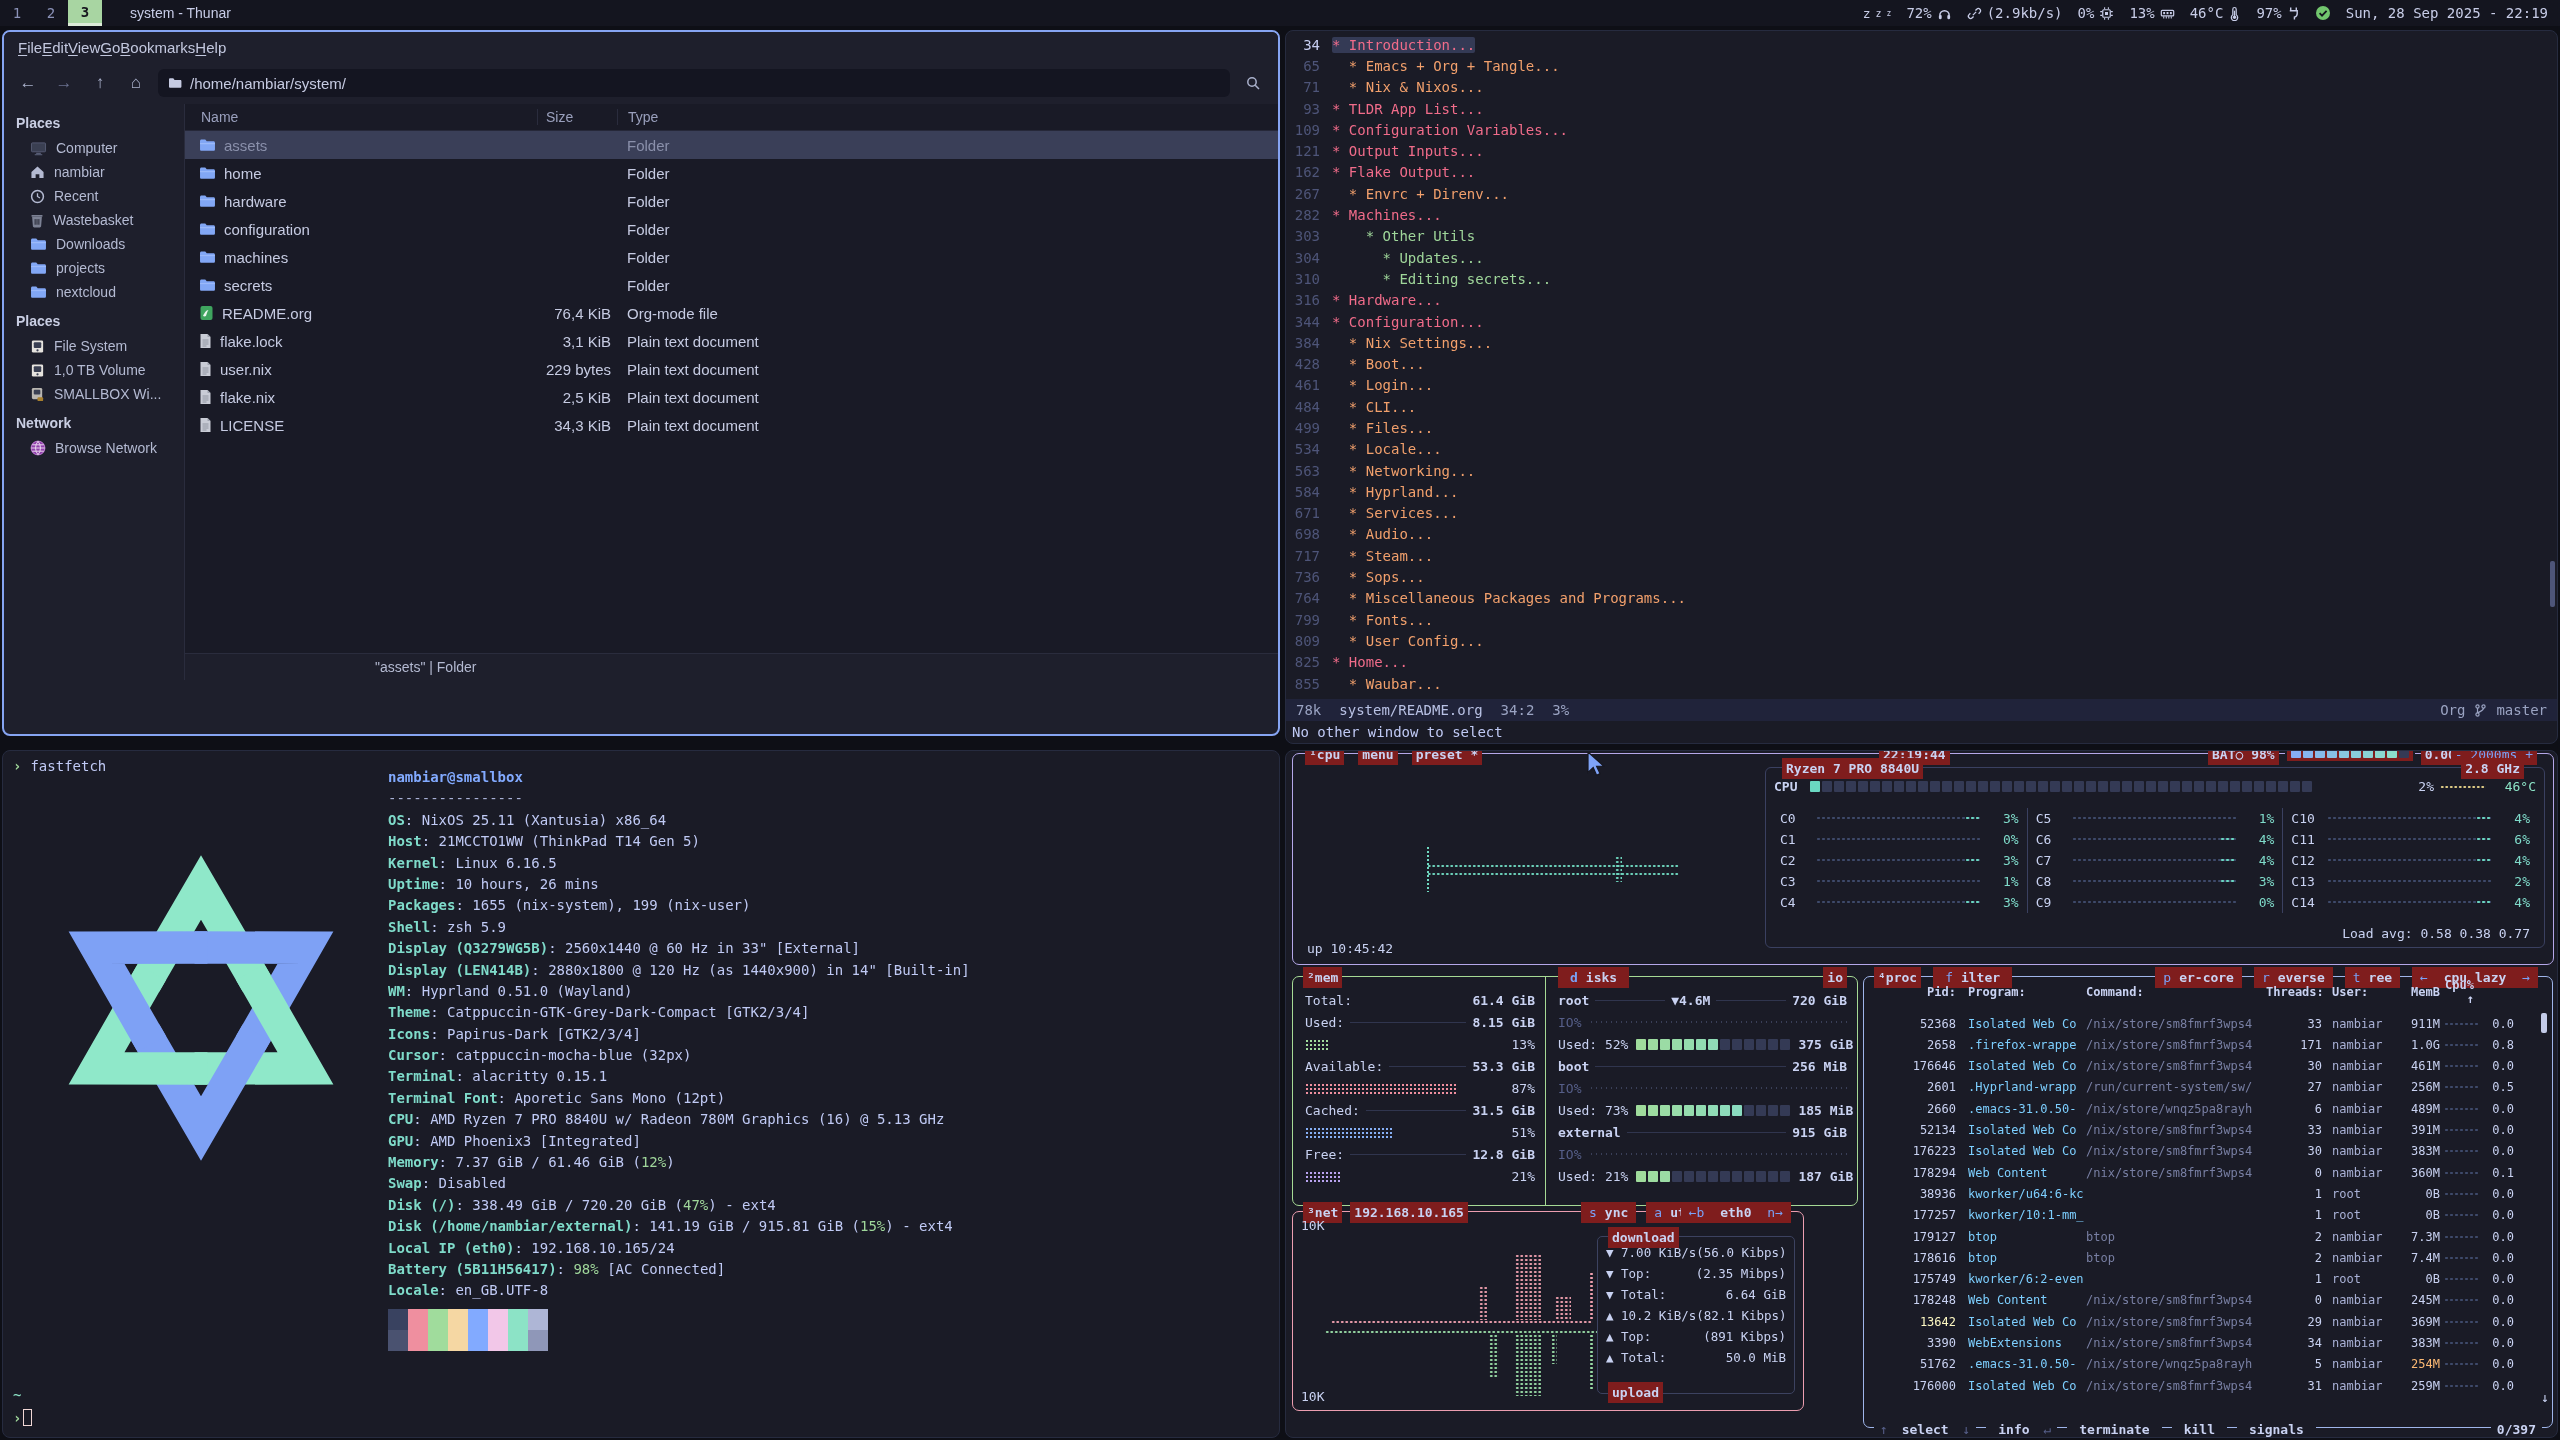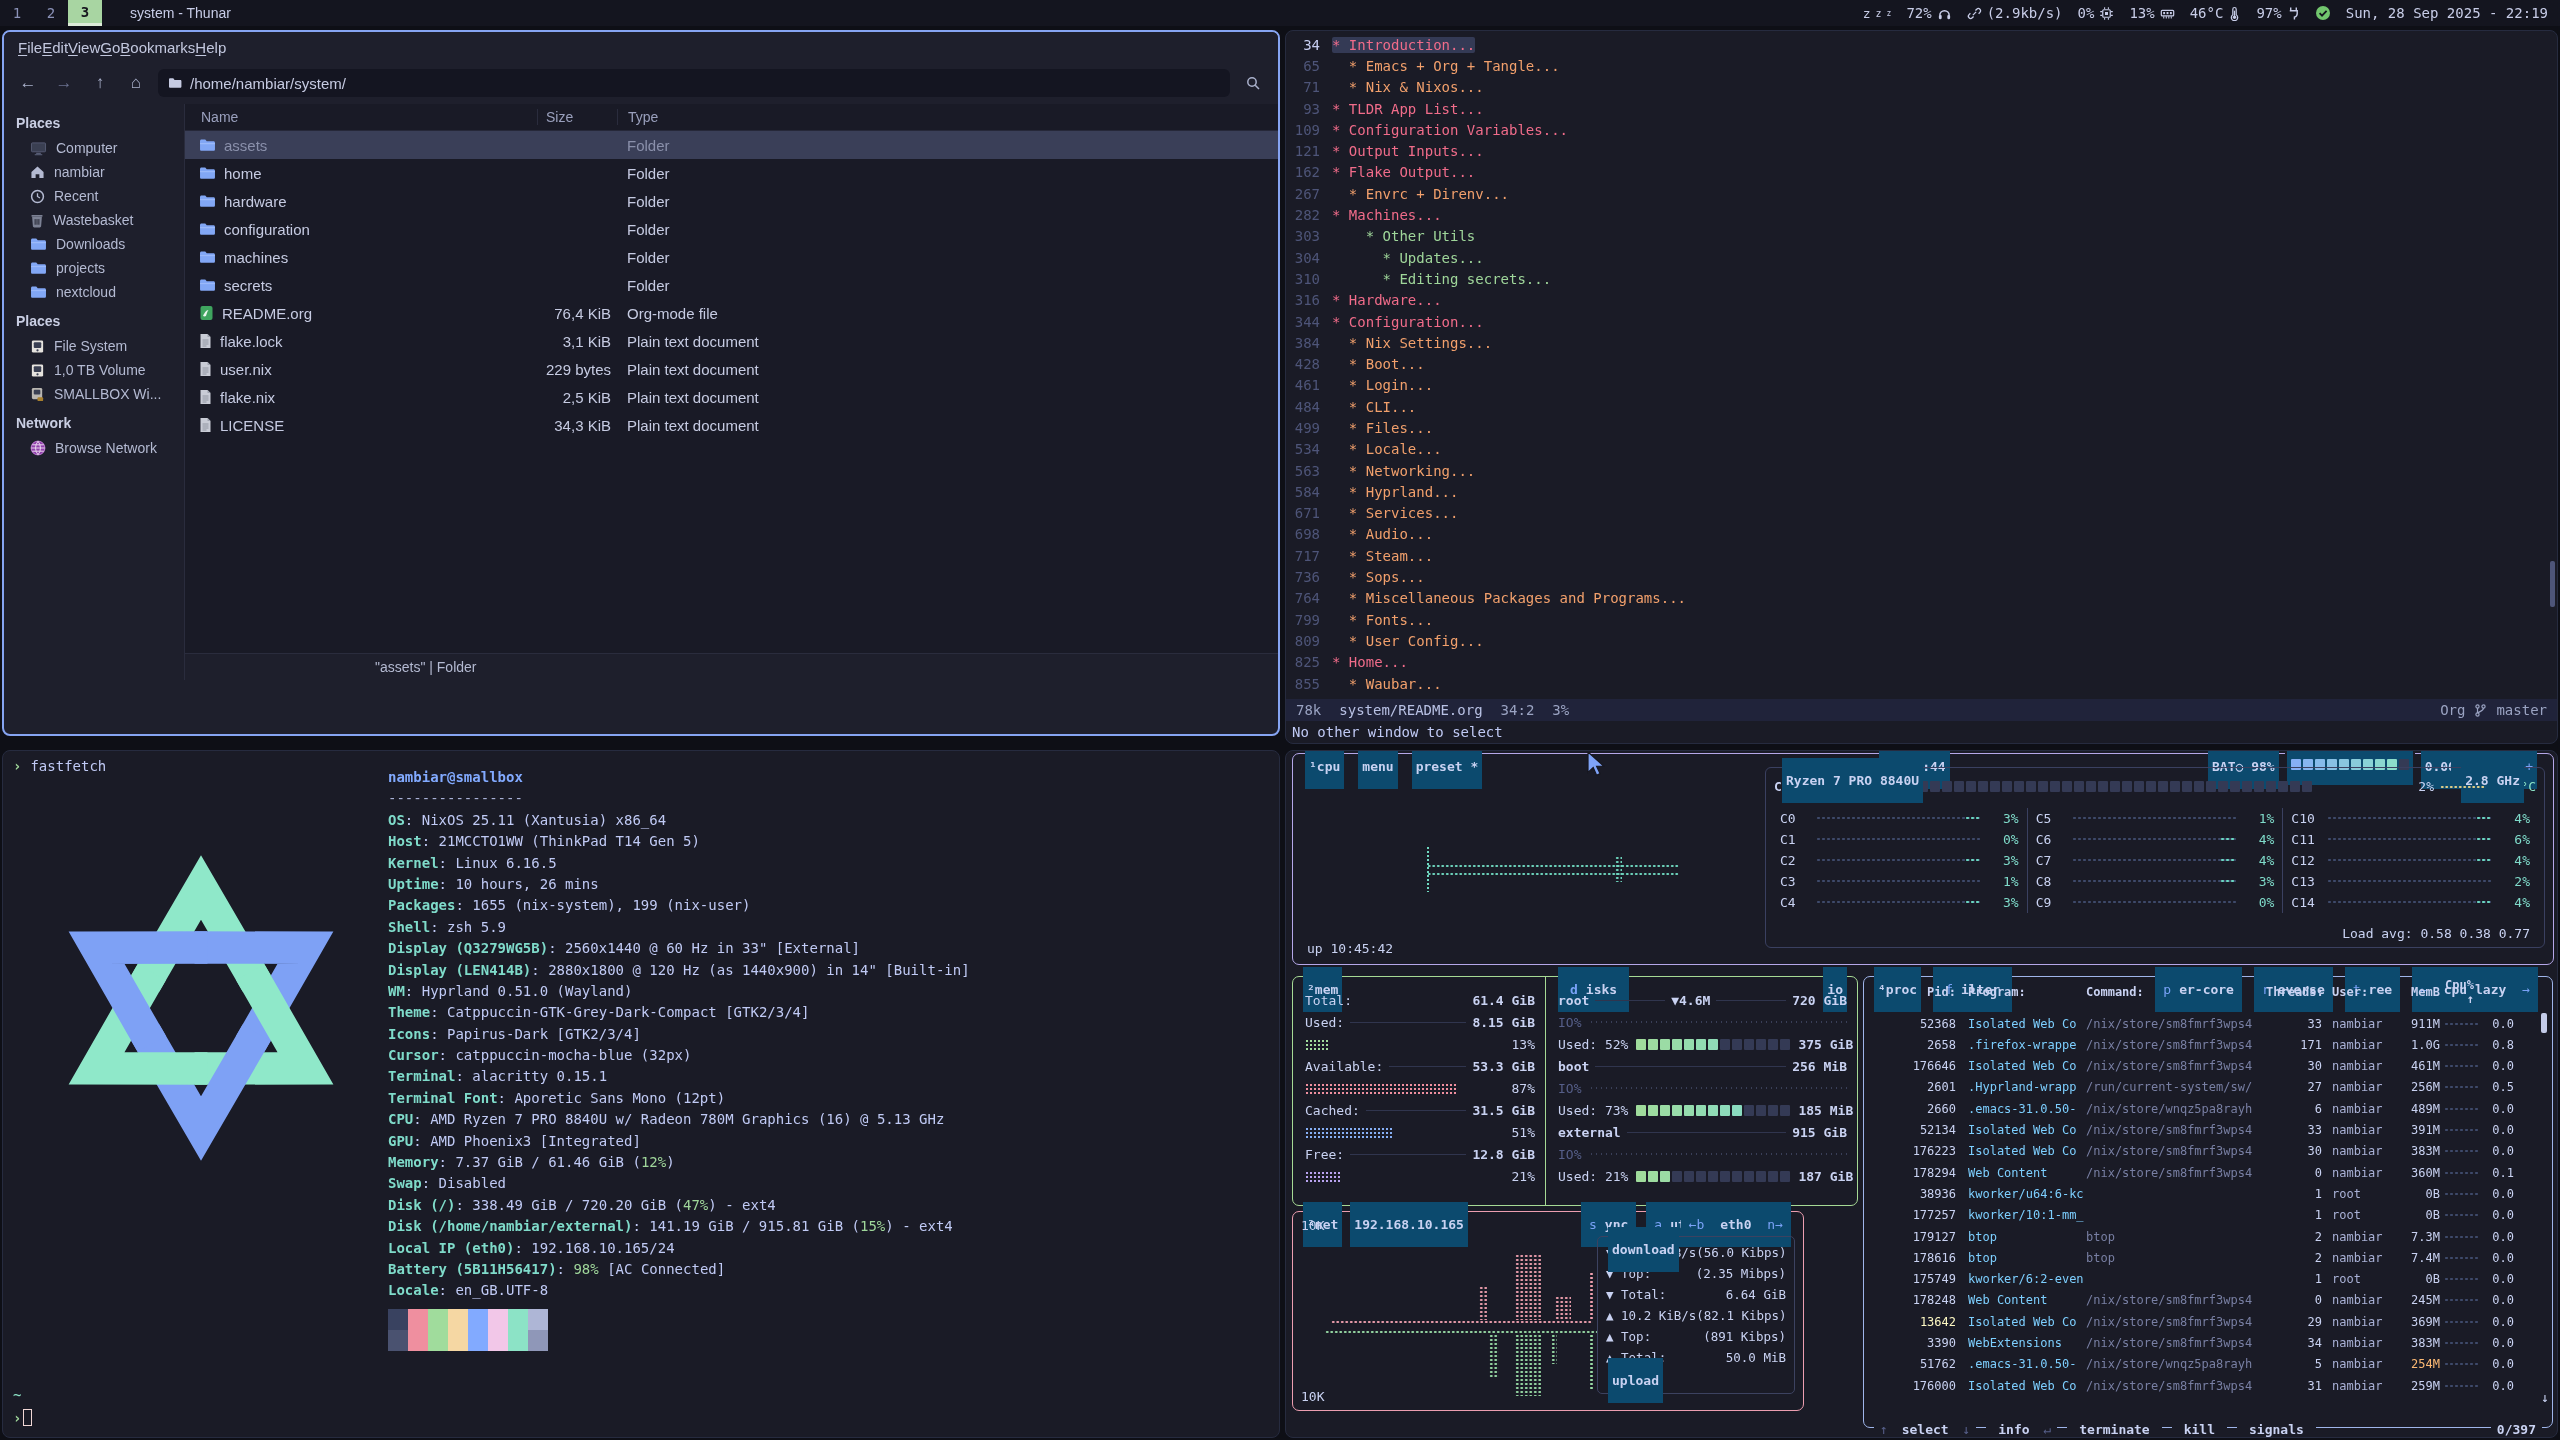--- a/index.html
+++ b/index.html
@@ -76,21 +76,21 @@
   #palette{position:absolute;left:385px;top:558px}
   .prow{display:flex}
   .sw{width:20px;height:21px}
   #tail{position:absolute;left:10px;top:636px}
   .cursorblock{display:inline-block;width:9px;height:17px;border:1px solid #f0d7d5;vertical-align:-3px;margin-left:2px}
 
   
   #btop{left:1285px;top:750px;width:1273px;height:688px;font-size:13px}
   .bbox{position:absolute;border:1px solid;border-radius:7px}
   .btab{position:absolute;top:-10px;display:flex;gap:14px}
-  .btab span{background:#0c4a6e;padding:15px 4px;white-space:pre}
+  .btab span{background:#7f1d1d;padding:3px 4px;white-space:pre}
   .bold{font-weight:bold;color:#c9d2f2}
   .hk{color:#7aa2f7}
   .dim{color:#565f89}
   .fillr{flex:1;border-bottom:1px solid #30354e;margin:0 6px;align-self:center}
   .dots{height:5px;background-image:radial-gradient(circle,#3e4a6b 1.1px,transparent 1.2px);background-size:5px 4px;position:relative;align-self:center}
   .dots.act::after{content:"";position:absolute;right:0;top:0;bottom:0;width:16px;
     background-image:radial-gradient(circle,#6ad8c2 1.1px,transparent 1.2px);background-size:5px 4px}
   .dotsbig{height:11px;background-size:4px 4px;align-self:center}
   .blockmeter{display:flex;gap:2px;align-items:center}
   .blockmeter i{width:10px;height:11px;border-radius:1px}

